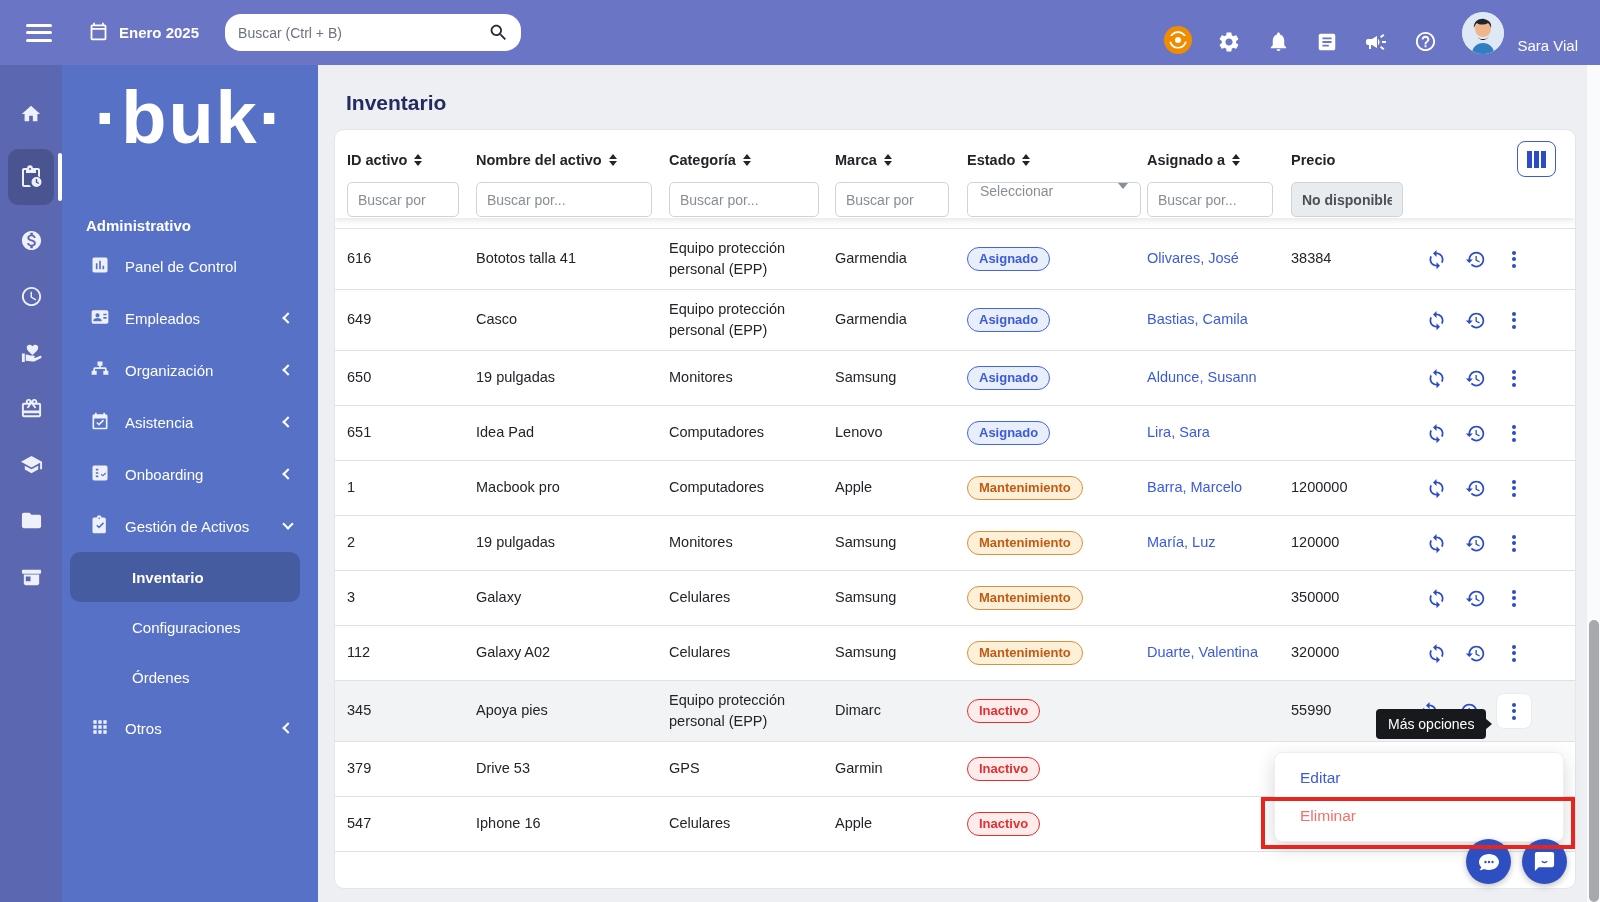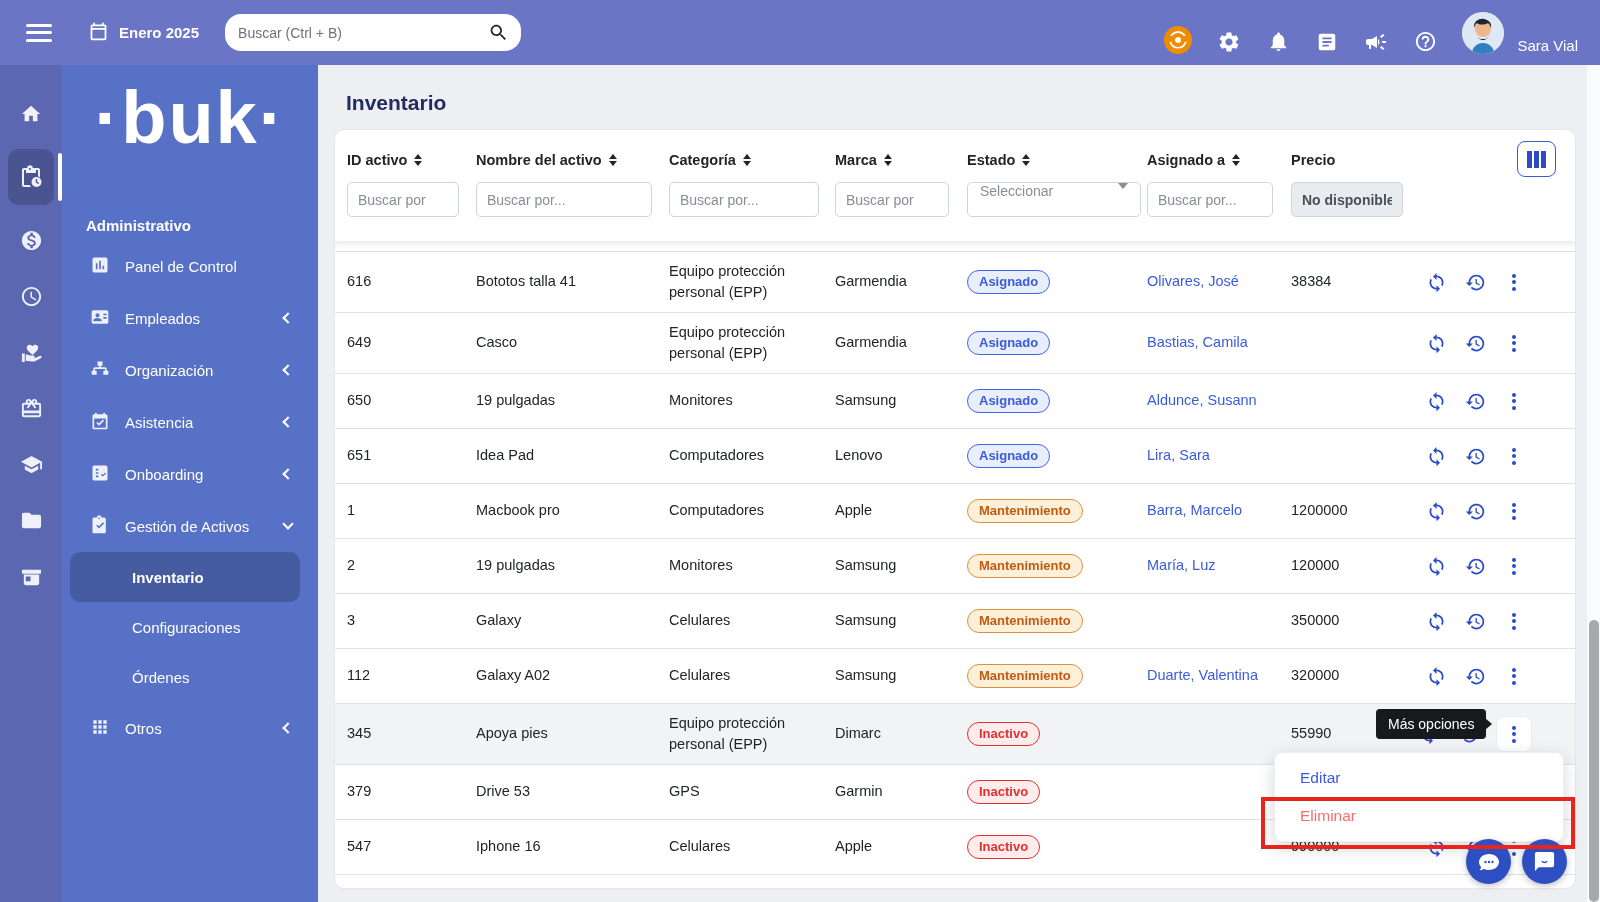--- a/index.html
+++ b/index.html
@@ -49,21 +49,21 @@
   .main { flex:1; background:#edeff3; padding:18px 24px 0 16px; position:relative; }
   .page-title { font-size:21px; font-weight:700; color:#232c60; margin:8px 0 14px 12px; }
   .card { background:#fff; border:1px solid #e3e6ea; border-radius:10px; width:1242px; height:760px; overflow:hidden; position:relative; }
   .thead { padding:14px 0 0 12px; box-shadow:0 3px 5px rgba(100,105,115,0.14); position:relative; z-index:2; }
   .grid-row { display:grid; grid-template-columns:129px 193px 166px 132px 180px 144px 122px 1fr; align-items:center; }
   .col-head { display:flex; align-items:center; gap:7px; font-size:14.5px; font-weight:700; color:#212529; padding:8px 0 14px 0; }
   .sort { display:inline-flex; flex-direction:column; gap:2px; cursor:pointer; }
   .sort i { display:block; width:0; height:0; border-left:4.5px solid transparent; border-right:4.5px solid transparent; }
   .sort .up { border-bottom:5px solid #212529; }
   .sort .dn { border-top:5px solid #212529; }
-  .filters { padding-bottom:24px; }
+  .filters { padding-bottom:1px; }
   .f-input { height:35px; border:1px solid #ced4da; border-radius:5px; background:#fff; font-size:14px; color:#212529; padding:0 10px; font-family:inherit; outline:none; }
   .f-input::placeholder { color:#878e95; }
   .f-input:disabled { background:#e9ecef; color:#495057; }
   .f-select { height:35px; border:1px solid #ced4da; border-radius:5px; background:#fff; display:flex; align-items:flex-start; justify-content:space-between; padding:0 12px; font-size:14px; color:#878e95; cursor:pointer; }
   .caret { width:0; height:0; border-left:5px solid transparent; border-right:5px solid transparent; border-top:6px solid #868e96; }
   .cols-btn { position:absolute; top:11px; right:19px; width:39px; height:36px; border:1px solid #3b5bdb; border-radius:8px; background:#fff; display:flex; align-items:center; justify-content:center; gap:2px; cursor:pointer; }
   .cols-btn i { width:5px; height:17px; background:#2b4bc8; }
 
   .tbody { position:relative; z-index:1; }
   .sliver { height:11px; border-bottom:1px solid #dee2e6; }

